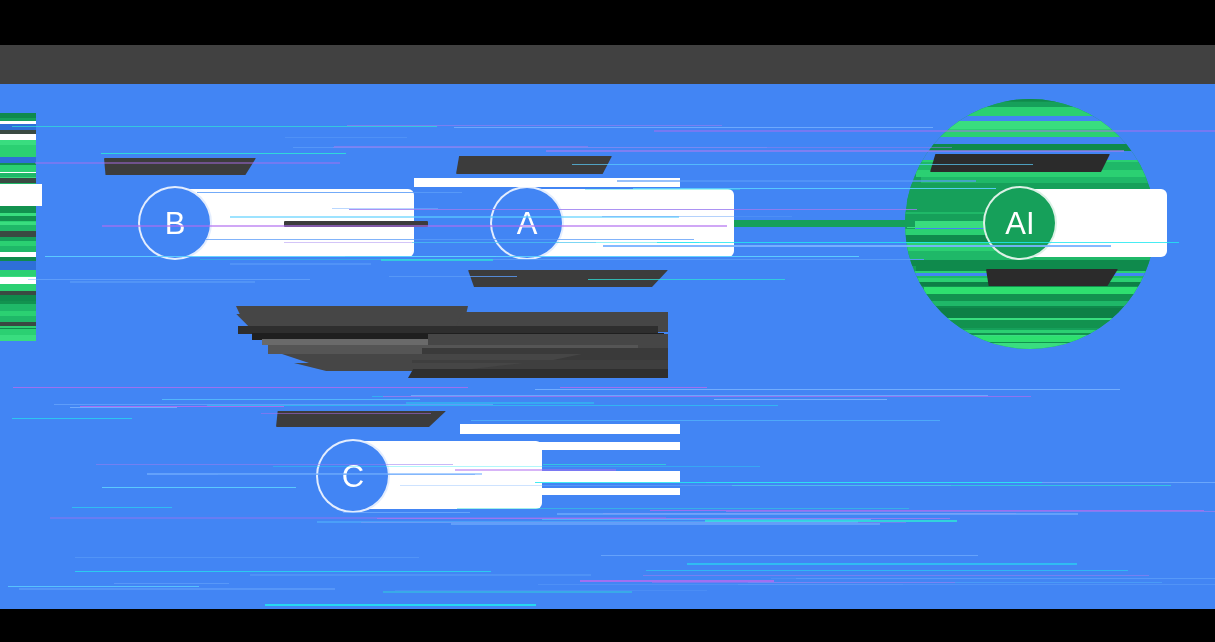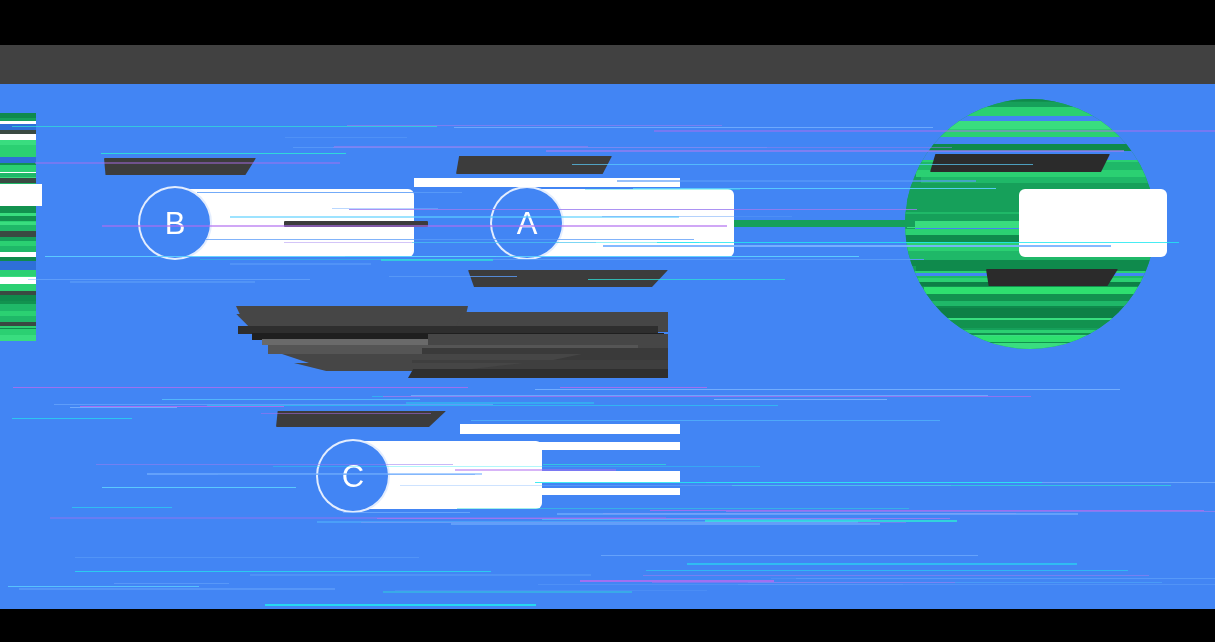--- a/index.html
+++ b/index.html
@@ -239,20 +239,23 @@
 
     <div class="node" style="left:316px;top:355px;width:230px;height:74px;">
       <div class="card" style="top:2px;width:190px;"></div>
       <div class="bubble blue">
         <span>C</span>
       </div>
     </div>
 
     <div class="node" style="left:983px;top:102px;width:220px;height:74px;">
       <div class="card" style="top:3px;width:148px;"></div>
+      <div class="bubble green">
+        <span>AI</span>
+      </div>
     </div>
 
     <div style="position:absolute;left:414px;top:94px;width:266px;height:9px;background:#fff;"></div>
     <div style="position:absolute;left:660px;top:108px;width:20px;height:22px;background:#fff;"></div>
     <div style="position:absolute;left:658px;top:150px;width:22px;height:14px;background:#fff;"></div>
     <div style="position:absolute;left:0px;top:100px;width:42px;height:22px;background:#fff;"></div>
     <div style="position:absolute;left:460px;top:340px;width:220px;height:10px;background:#fff;"></div>
     <div style="position:absolute;left:462px;top:358px;width:218px;height:8px;background:#fff;"></div>
     <div style="position:absolute;left:458px;top:387px;width:222px;height:12px;background:#fff;"></div>
     <div style="position:absolute;left:456px;top:404px;width:224px;height:7px;background:#fff;"></div>

